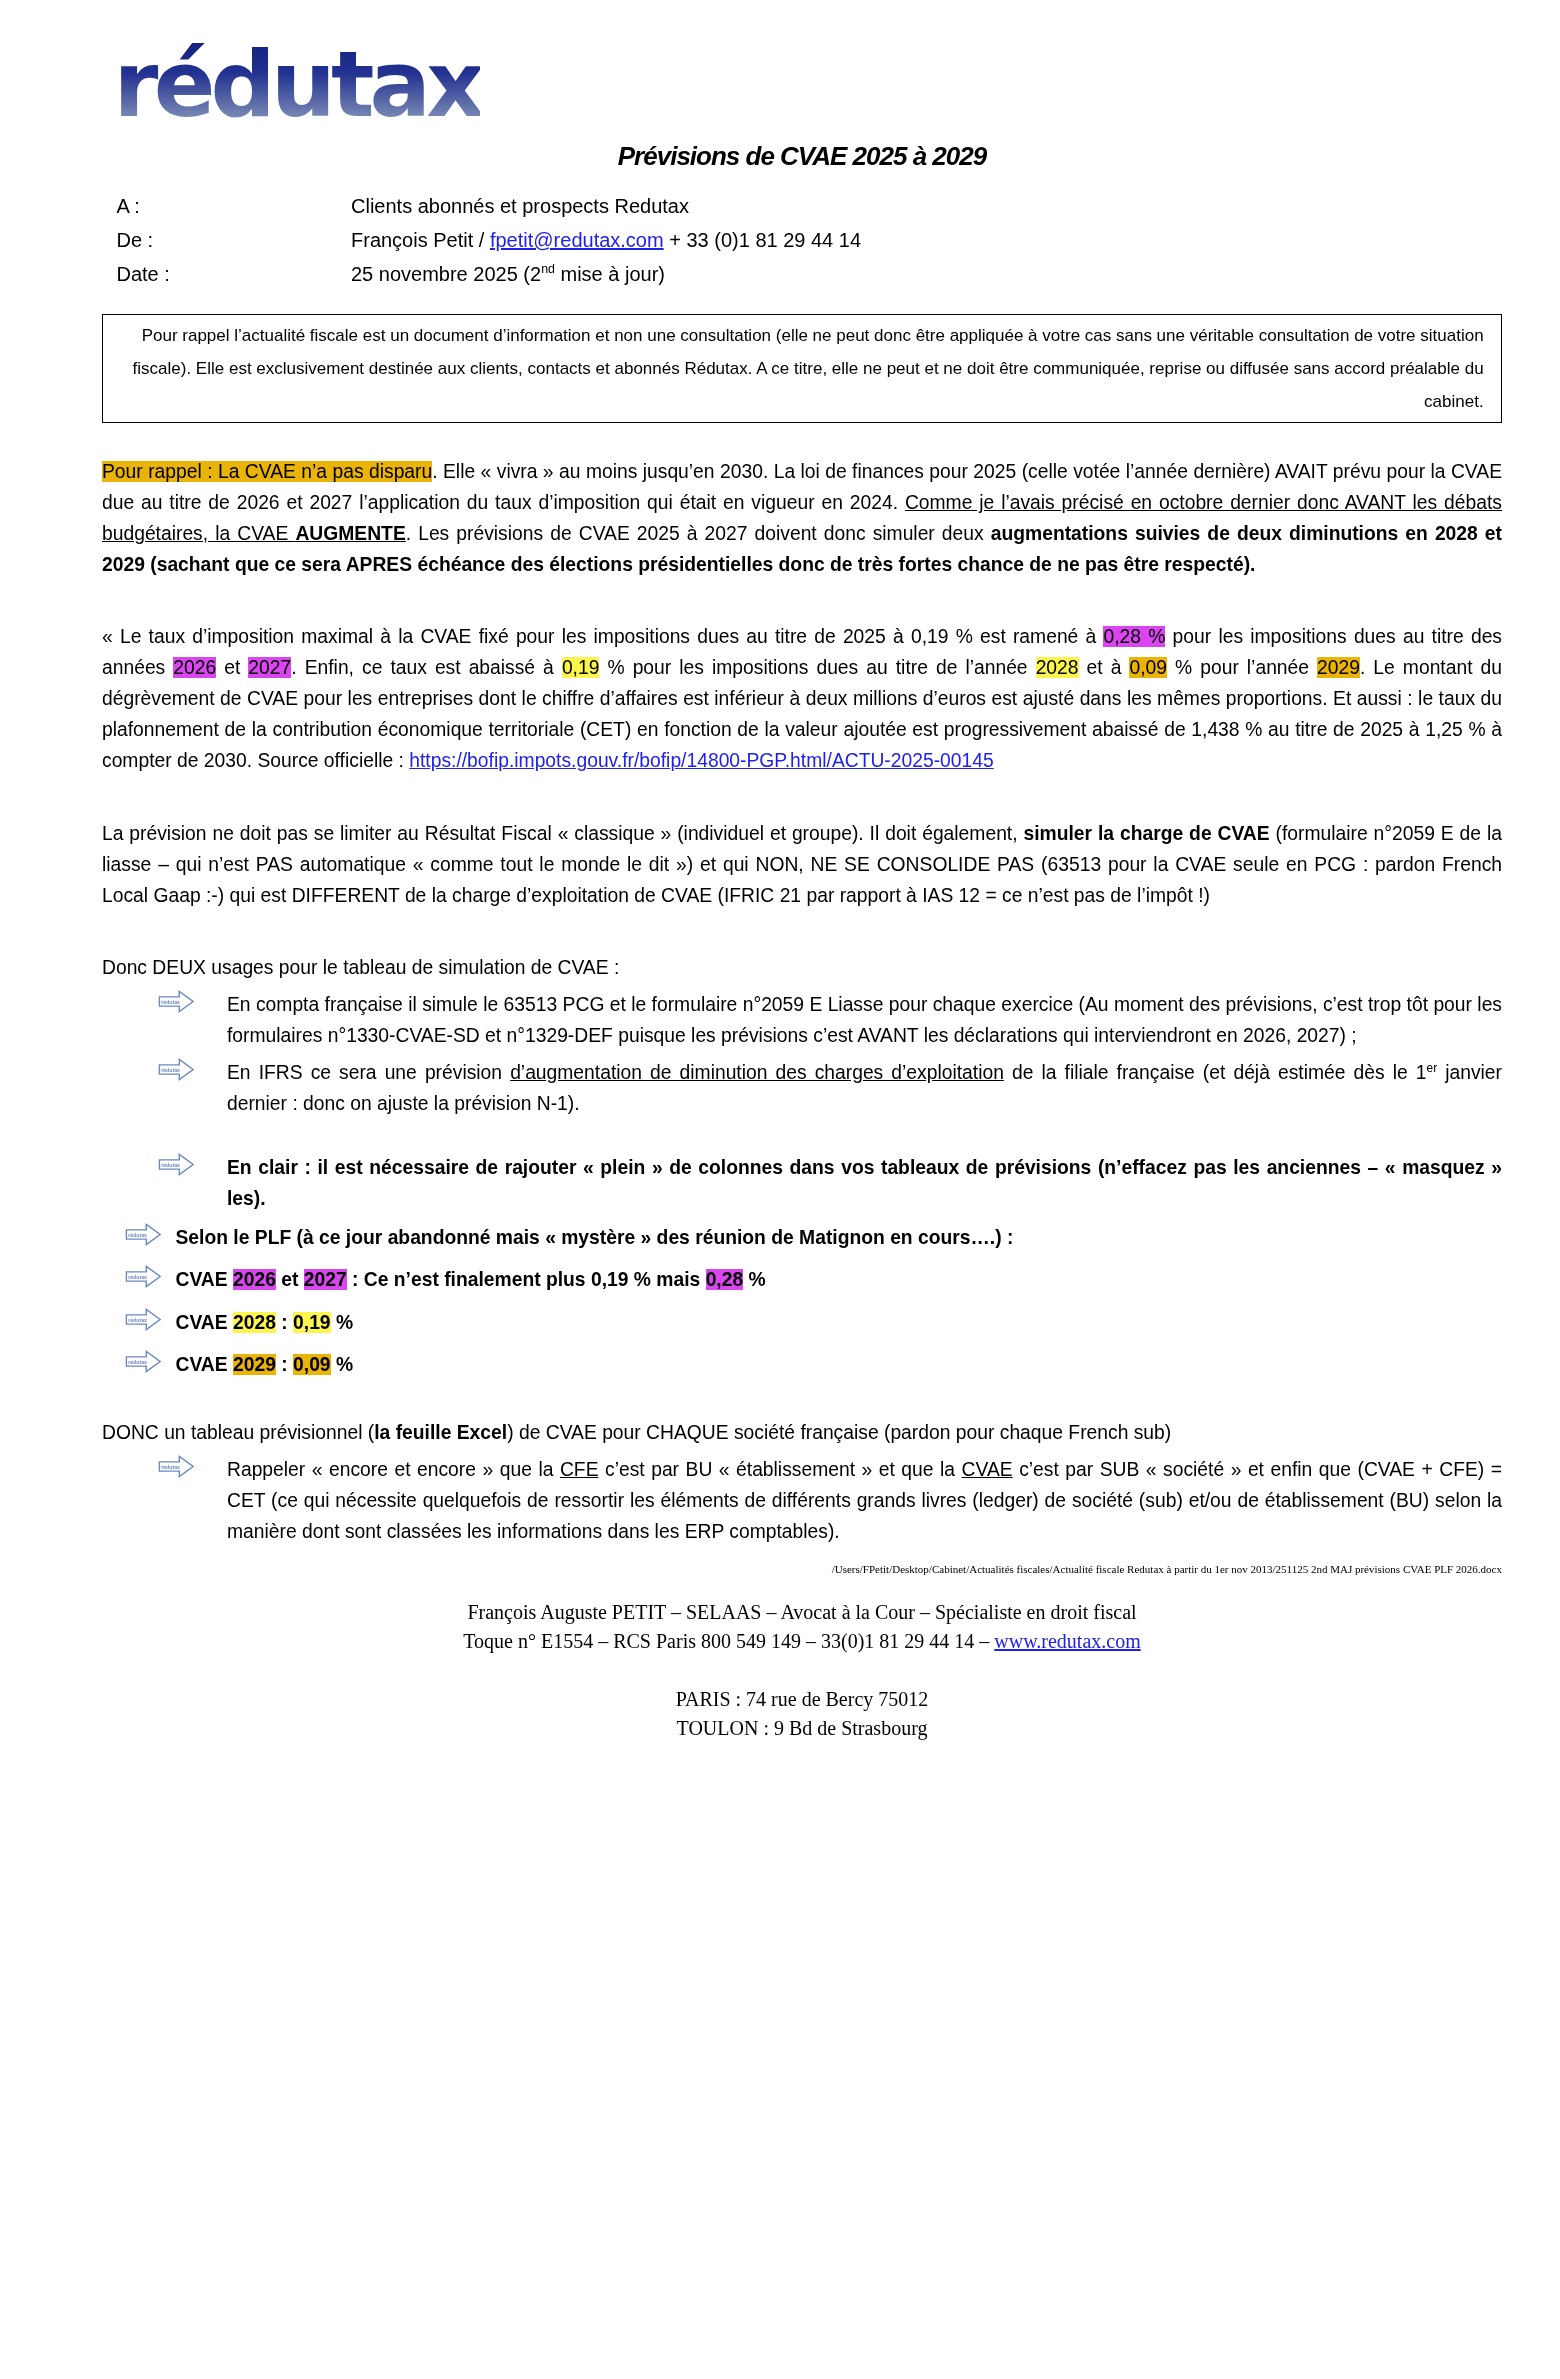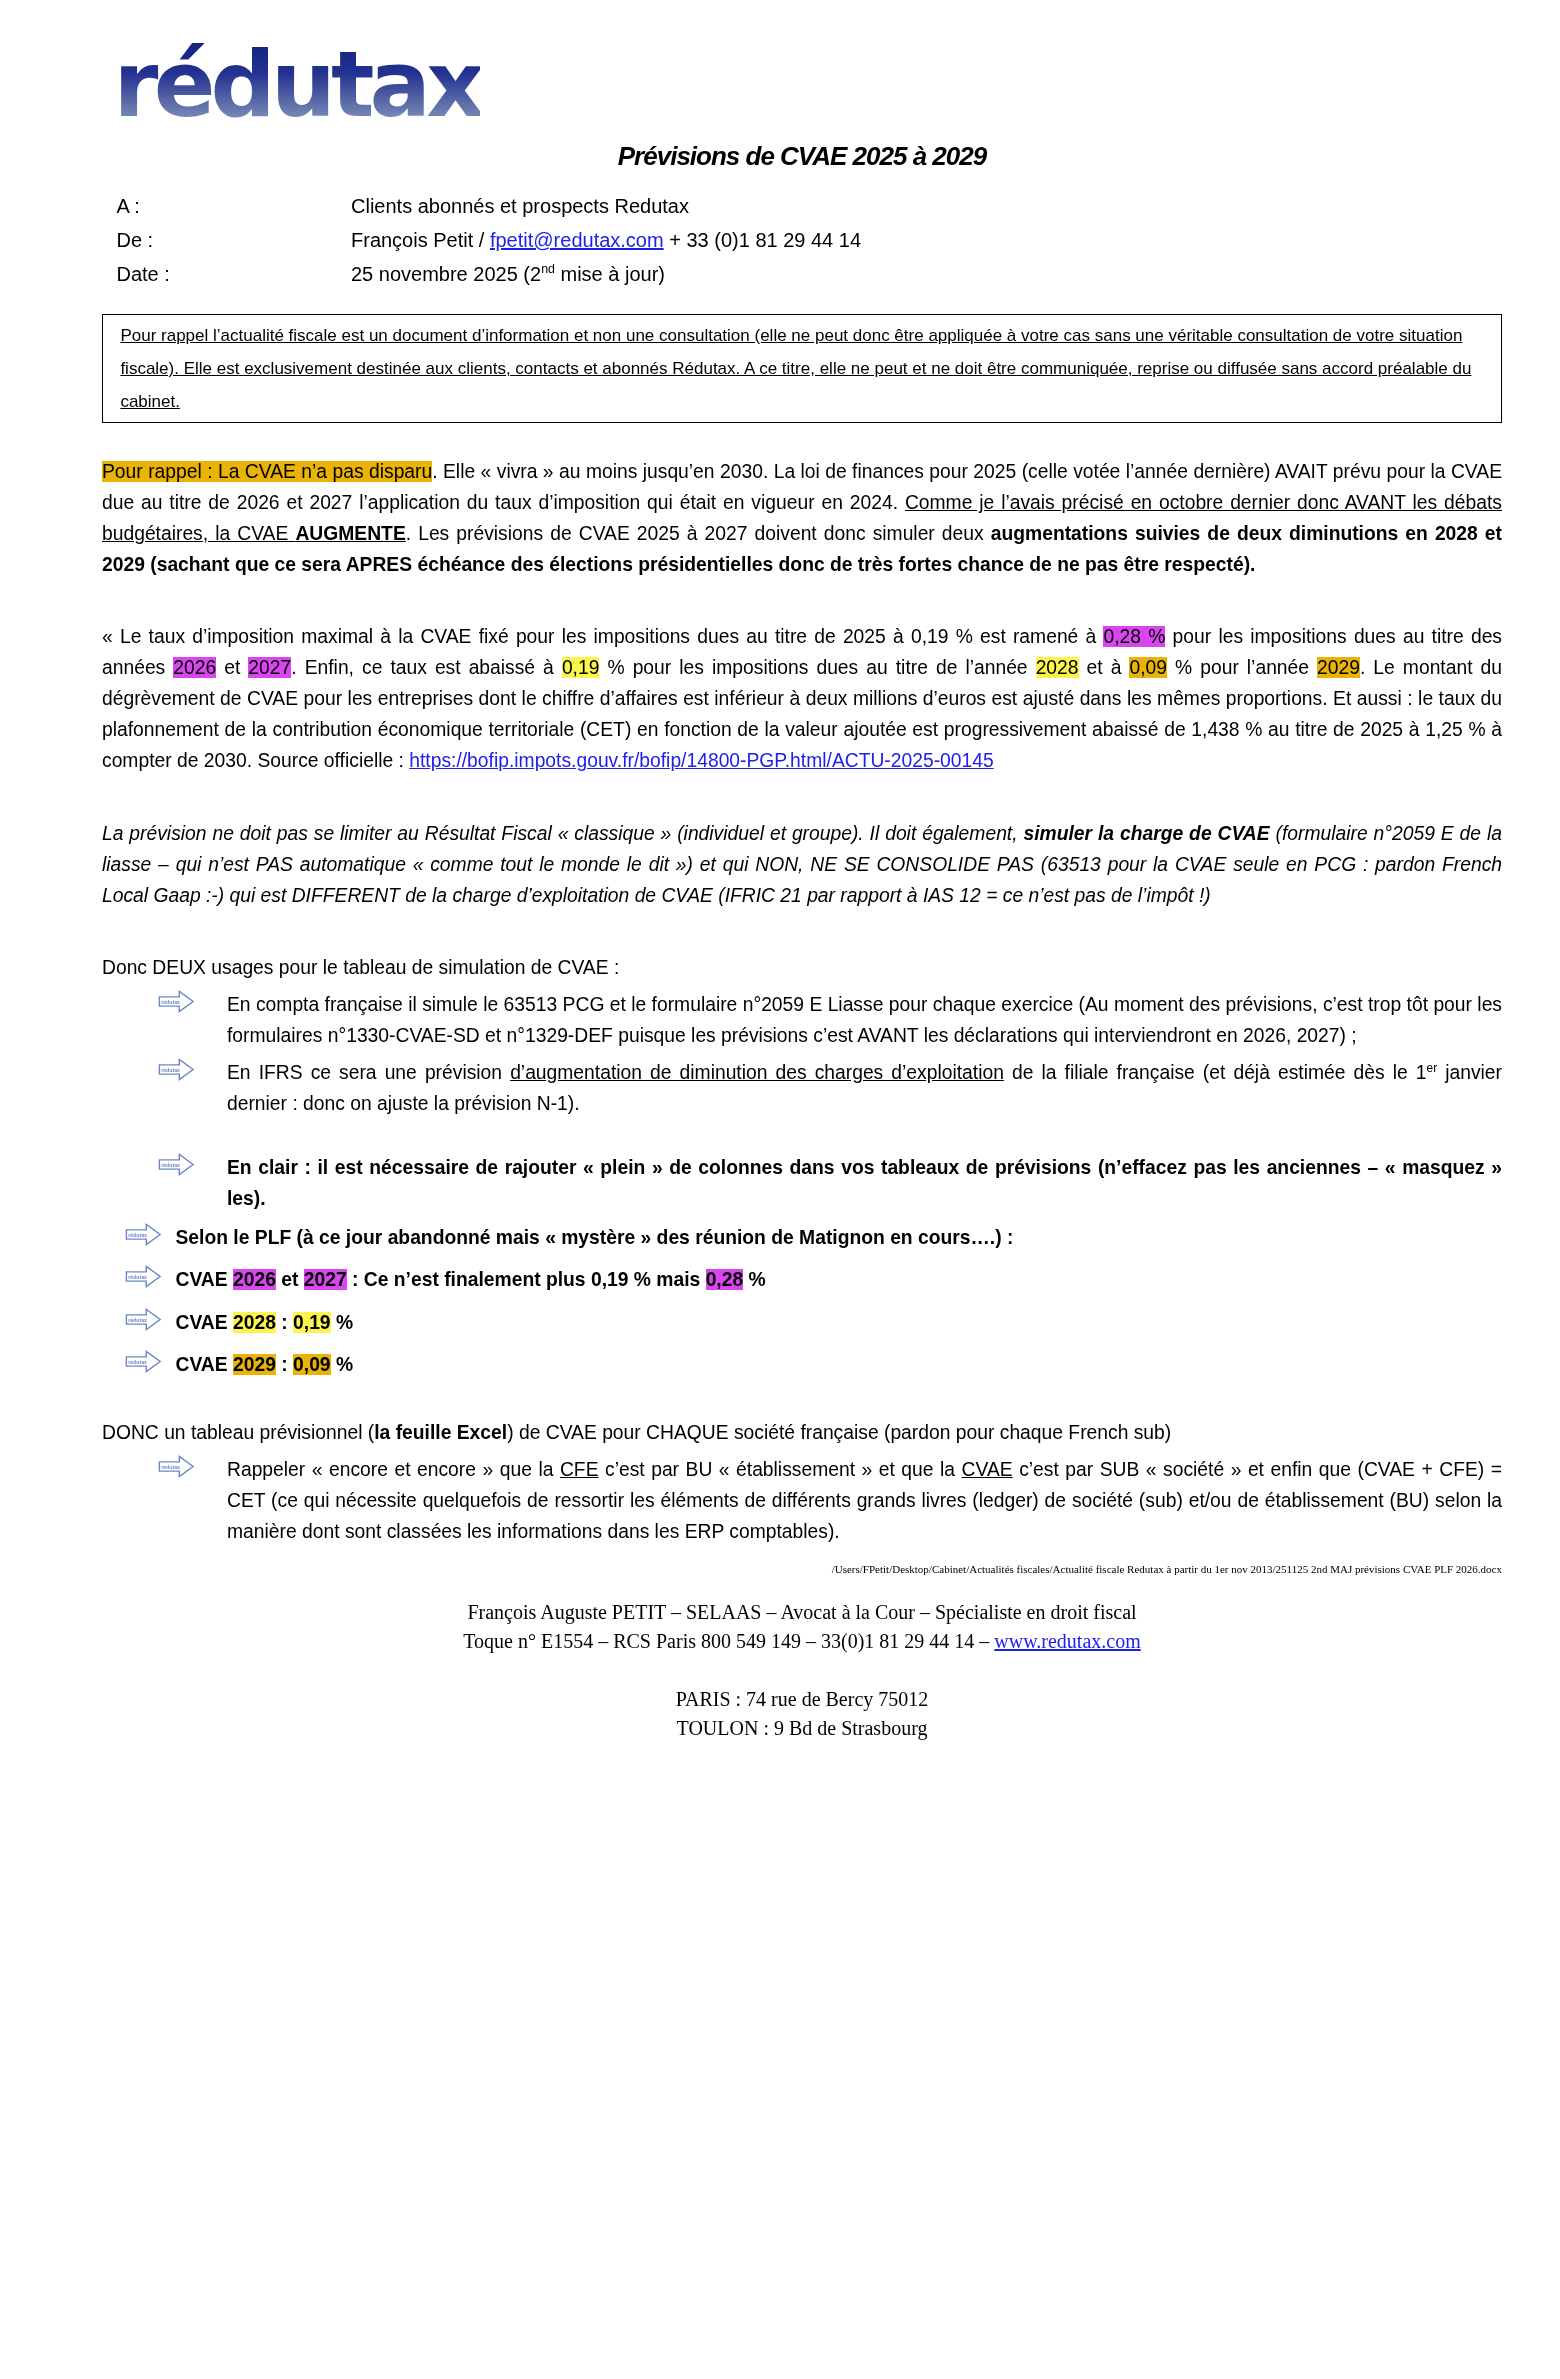--- a/index.html
+++ b/index.html
@@ -12,40 +12,40 @@
         -webkit-background-clip:text;background-clip:text;color:transparent;}
 
   .title{margin-top:5.8px;text-align:center;font-size:26px;font-weight:bold;font-style:italic;letter-spacing:-1px;}
 
   .hdr{margin-top:17.4px;font-size:20px;}
   .hdr-row{display:flex;line-height:34px;}
   .hdr-label{width:249px;padding-left:14.5px;box-sizing:border-box;}
   .hdr-value{flex:1;}
   sup{vertical-align:super;font-size:0.62em;line-height:0;}
 
-  .disclaimer{margin-top:23px;border:1.9px solid #000;padding:3.9px 17.4px;text-align:left;
-              font-size:17px;line-height:1.95;text-decoration:underline;}
+  .disclaimer{margin-top:23px;border:1.9px solid #000;padding:3.9px 17.4px;text-align:right;
+              font-size:17px;line-height:1.95;}
 
   .bodytxt{font-size:19.3px;line-height:31px;}
   .just{text-align:justify;}
   .b{font-weight:bold;}
   .u{text-decoration:underline;}
   .hl-y{background:#fbf54d;}
   .hl-g{background:#eab308;}
   .hl-c{background:#d946ef;}
   .lnk{color:#2020ee;text-decoration:underline;cursor:pointer;}
 
   .p-intro{margin-top:33px;}
   .p-quote{margin-top:41px;}
 
   .h-affiner{margin-top:44px;margin-left:53px;display:flex;align-items:center;gap:11.6px;
              font-size:22px;font-weight:bold;}
   .arrow-icon{flex:0 0 auto;display:inline-block;}
 
-  .p-prevision{margin-top:42px;font-style:italic;}
+  .p-prevision{margin-top:42px;}
   .p-usages-title{margin-top:41px;}
 
   .bullet{display:flex;gap:13.5px;margin-top:5.8px;}
   .bullet .btxt{flex:1;}
   .lv1{margin-left:56px;gap:32px;}
   .lv2{margin-left:23px;}
   .f-group{margin-top:33px;}
   .f-line{margin-top:7.7px;font-weight:bold;}
   .cvae-line{margin-top:11.6px;}
 

